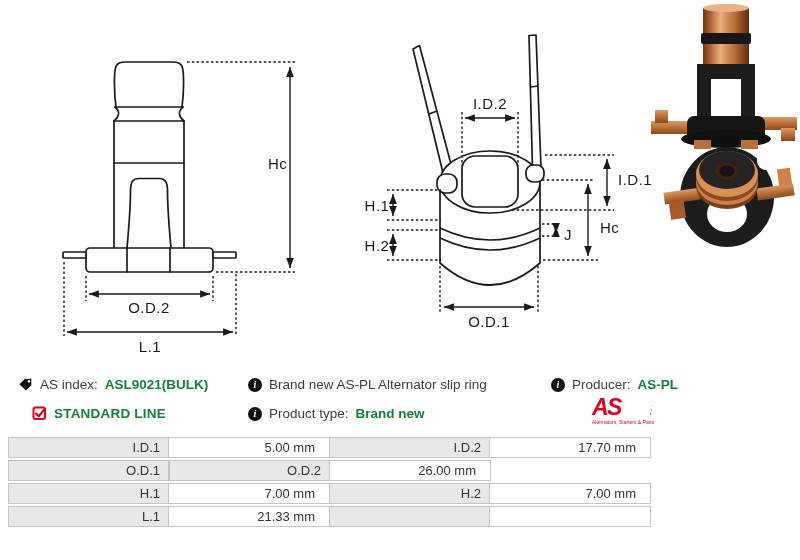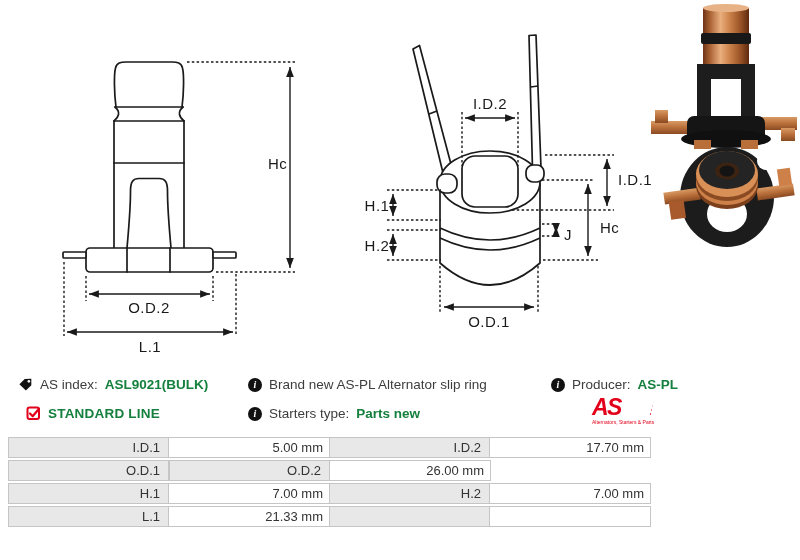--- a/index.html
+++ b/index.html
@@ -20,21 +20,21 @@
   .logo-flag{width:17px;height:16px;margin-left:2px;transform:skewX(-12deg);
              background:repeating-linear-gradient(to bottom,#e2001a 0 2px,#ffffff 2px 4px);
              clip-path:polygon(0 100%,100% 0,100% 100%);}
   .logo-sub{font-size:5px;color:#e2001a;margin-top:1.5px;white-space:nowrap;}
   
   .spec{position:absolute;left:8px;top:437px;}
   .trow{display:flex;margin-bottom:2px;height:21px;}
   .tlab,.tval{box-sizing:border-box;border:1px solid #c5c5c5;width:161px;line-height:19px;
               font-size:13px;text-align:right;color:#333;}
   .tlab{background:#e8e8e8;padding-right:8px;}
-  .tval{background:#fff;padding-right:6px;border-left:none;}
+  .tval{background:#fff;padding-right:14px;border-left:none;}
   .trow .tlab + .tval + .tlab{border-left:1px solid #c5c5c5;margin-left:-1px;}
 </style>
 </head>
 <body>
 
 <div class="page">
 
   
   <svg width="800" height="375" viewBox="0 0 800 375">
     <defs>
@@ -182,32 +182,32 @@
     <span class="info-ic">i</span>
     <span>Brand new AS-PL Alternator slip ring</span>
   </div>
 
   <div class="irow" style="left:551px;top:377px;">
     <span class="info-ic">i</span>
     <span>Producer:</span>
     <b>AS-PL</b>
   </div>
 
-  <div class="irow" style="left:26px;top:406px;">
+  <div class="irow" style="left:32px;top:406px;">
     <svg width="15" height="15" viewBox="0 0 15 15">
       <rect x="1.5" y="1.5" width="11.5" height="11.5" rx="2" fill="none" stroke="#e2001a" stroke-width="2"></rect>
       <path d="M4,7.5 L6.7,10.3 L13,2.8" fill="none" stroke="#e2001a" stroke-width="2.2" stroke-linecap="round" stroke-linejoin="round"></path>
     </svg>
     <b class="red">STANDARD LINE</b>
   </div>
 
   <div class="irow" style="left:248px;top:406px;">
     <span class="info-ic">i</span>
-    <span>Starters type:</span>
-    <b>Parts new</b>
+    <span>Product type:</span>
+    <b>Brand new</b>
   </div>
 
   <div class="logo">
     <div class="logo-row">
       <span class="logo-as">AS</span>
       <span class="logo-flag"></span>
     </div>
     <div class="logo-sub">Alternators, Starters &amp; Parts</div>
   </div>
 

